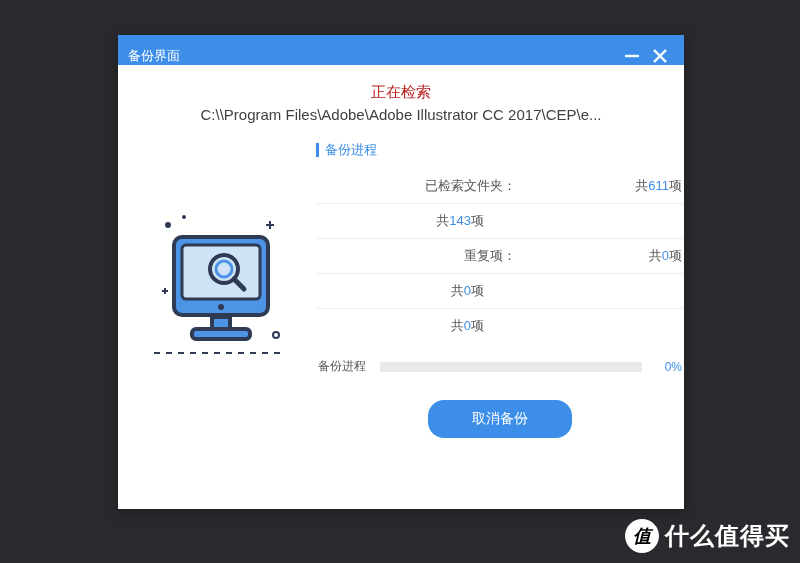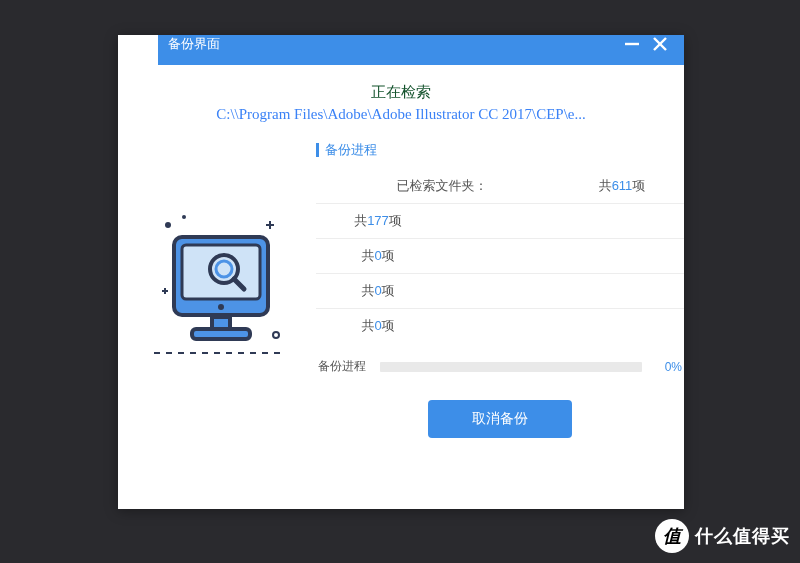--- a/index.html
+++ b/index.html
@@ -17,34 +17,33 @@
     left: 118px; top: 35px;
     width: 566px; height: 474px;
     background: #fff;
     box-shadow: 0 2px 12px rgba(0,0,0,0.35);
   }
   .titlebar {
     height: 30px;
     background: #3d8ee8;
     color: #fff;
     display: flex;
-    align-items: flex-start;
+    align-items: flex-end;
     padding: 0 10px;
     font-size: 13px;
-    margin-left: 40px;
   }
   .titlebar .spacer { flex: 1; }
   .titlebar .ctrl { width: 28px; text-align: center; cursor: pointer; }
   .titlebar .ctrl svg { display: block; margin: 0 auto; }
   .header {
     padding: 18px 20px 14px;
     text-align: center;
   }
-  .header .status { font-size: 15px; color: #14532d; }
-  .header .path { font-size: 15px; color: #3b82f6; margin-top: 4px; word-break: break-all; font-family: Liberation Serif, serif; }
+  .header .status { font-size: 15px; color: #b91c1c; }
+  .header .path { font-size: 15px; color: #404040; margin-top: 4px; word-break: break-all; }
   .body {
     display: flex;
     padding: 0 0 0 4px;
   }
   .illus {
     width: 194px;
     display: flex;
     align-items: center;
     justify-content: center;
     padding-top: 10px;
@@ -61,23 +60,23 @@
     font-weight: 500;
     margin-bottom: 10px;
   }
   .section-title .bar { width: 3px; height: 14px; background: #3d8ee8; margin-right: 6px; }
   .row {
     display: flex;
     align-items: center;
     padding: 8px 2px;
   }
   .row + .row { border-top: 1px solid #ededed; }
-  .row .label { flex: 1; text-align: center; padding-left: 4px; }
+  .row .label { flex: 1; text-align: right; padding-left: 4px; }
   .row.indent .label { padding-left: 64px; }
-  .row .value { width: 120px; text-align: center; color: #555; }
+  .row .value { width: 120px; text-align: right; color: #555; margin-left: 46px; }
   .row .value .num { color: #3d8ee8; }
   .progress-block { padding: 6px 2px; }
   .progress-row {
     display: flex;
     align-items: center;
     margin: 9px 0;
   }
   .progress-row .plabel { width: 62px; font-size: 12px; }
   .progress-row .bar {
     flex: 1;
@@ -94,21 +93,21 @@
   .btnrow {
     text-align: center;
     margin-top: 10px;
   }
   .btn {
     display: inline-block;
     background: #3d8ee8;
     color: #fff;
     border: none;
     padding: 10px 44px;
-    border-radius: 4px;
+    border-radius: 16px;
     font-size: 14px;
     cursor: pointer;
   }
   
   .wm {
     position: absolute;
     right: 10px; bottom: 10px;
     display: flex;
     align-items: center;
     color: #fff;
@@ -118,21 +117,21 @@
     width: 34px; height: 34px;
     border-radius: 50%;
     background: #fff;
     color: #000;
     display: flex; align-items: center; justify-content: center;
     font-size: 18px;
     font-weight: bold;
     margin-right: 6px;
     font-style: italic;
   }
-  .wm .txt { font-size: 18px; letter-spacing: 1px; }
+  .wm .txt { font-size: 24px; letter-spacing: 1px; }
 </style>
 </head>
 <body>
 
 <div class="window">
   <div class="titlebar">
     <span>备份界面</span>
     <span class="spacer"></span>
     <span class="ctrl">
       <svg width="18" height="18" viewBox="0 0 18 18">
@@ -182,23 +181,24 @@
       <div class="section-title">
         <span class="bar"></span>
           <span>备份进程</span>
       </div>
 
       <div class="row">
         <span class="label">已检索文件夹：</span>
         <span class="value"><span>共</span><span class="num">611</span><span>项</span></span>
       </div>
       <div class="row">
-        <span class="value"><span>共</span><span class="num">177</span><span>项</span></span>
+        <span class="value"><span>共</span><span class="num">143</span><span>项</span></span>
       </div>
       <div class="row indent">
+        <span class="label">重复项：</span>
         <span class="value"><span>共</span><span class="num">0</span><span>项</span></span>
       </div>
       <div class="row indent">
         <span class="value"><span>共</span><span class="num">0</span><span>项</span></span>
       </div>
       <div class="row">
         <span class="value"><span>共</span><span class="num">0</span><span>项</span></span>
       </div>
 
       <div class="progress-block">

